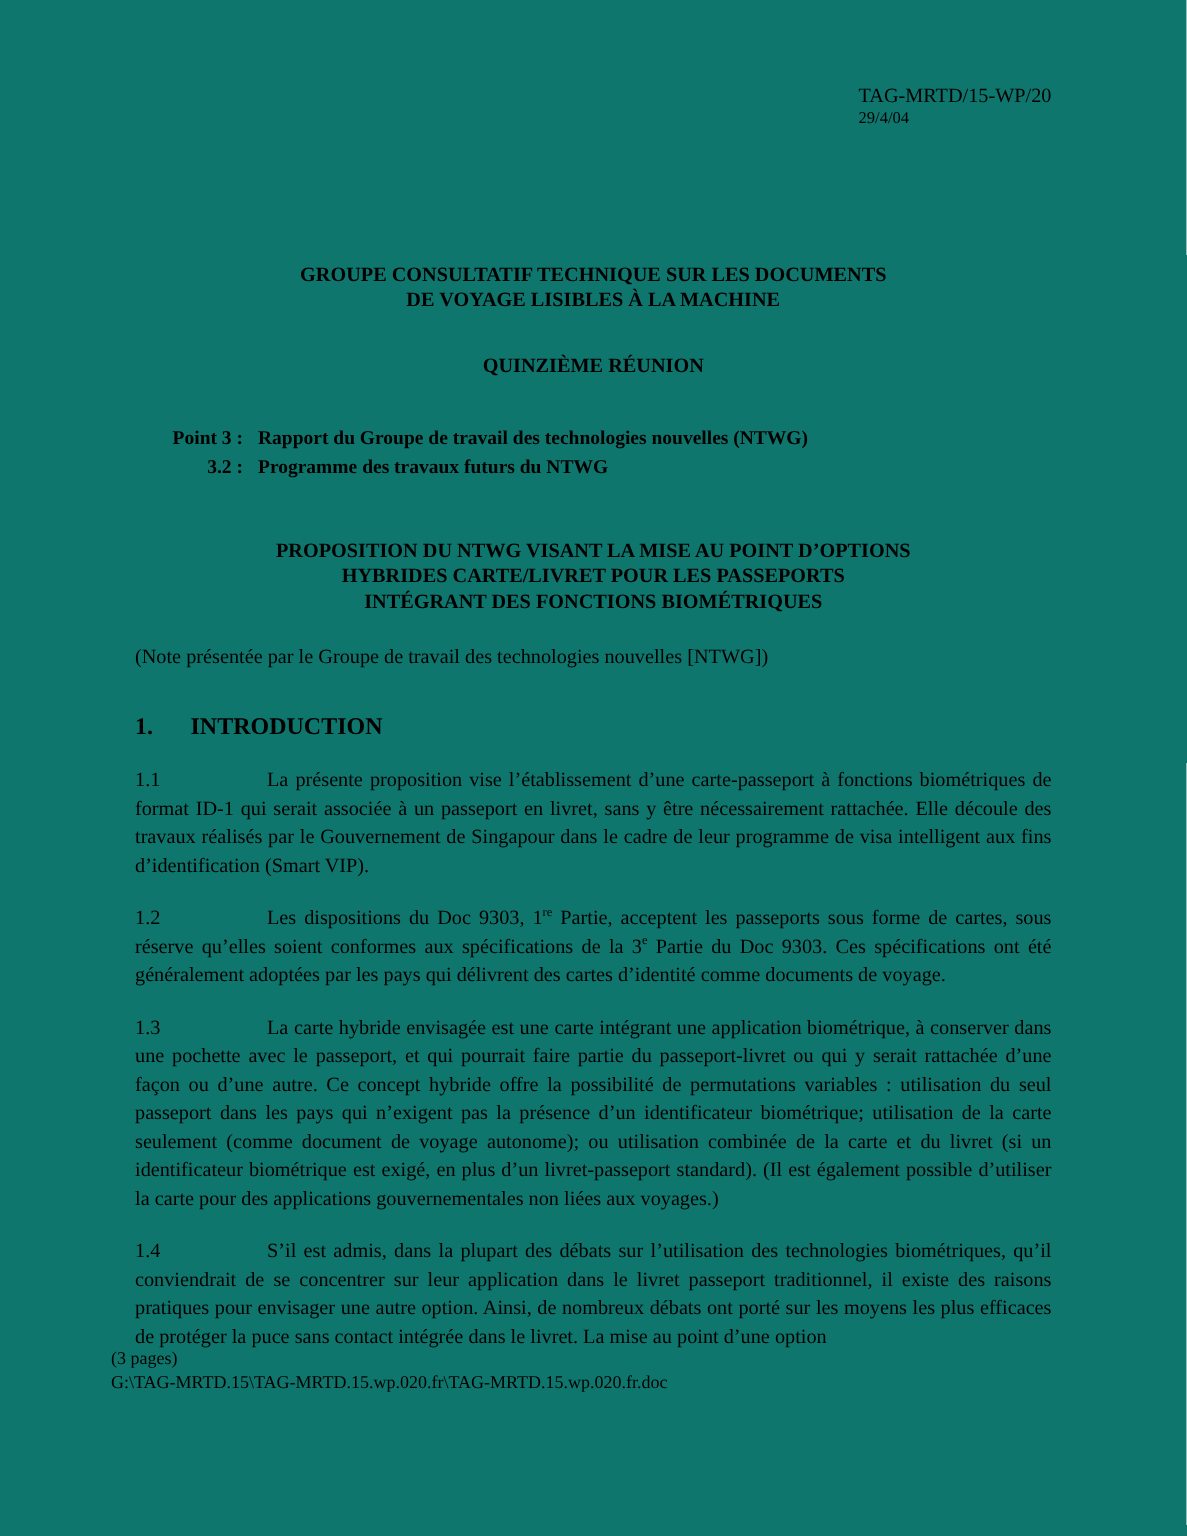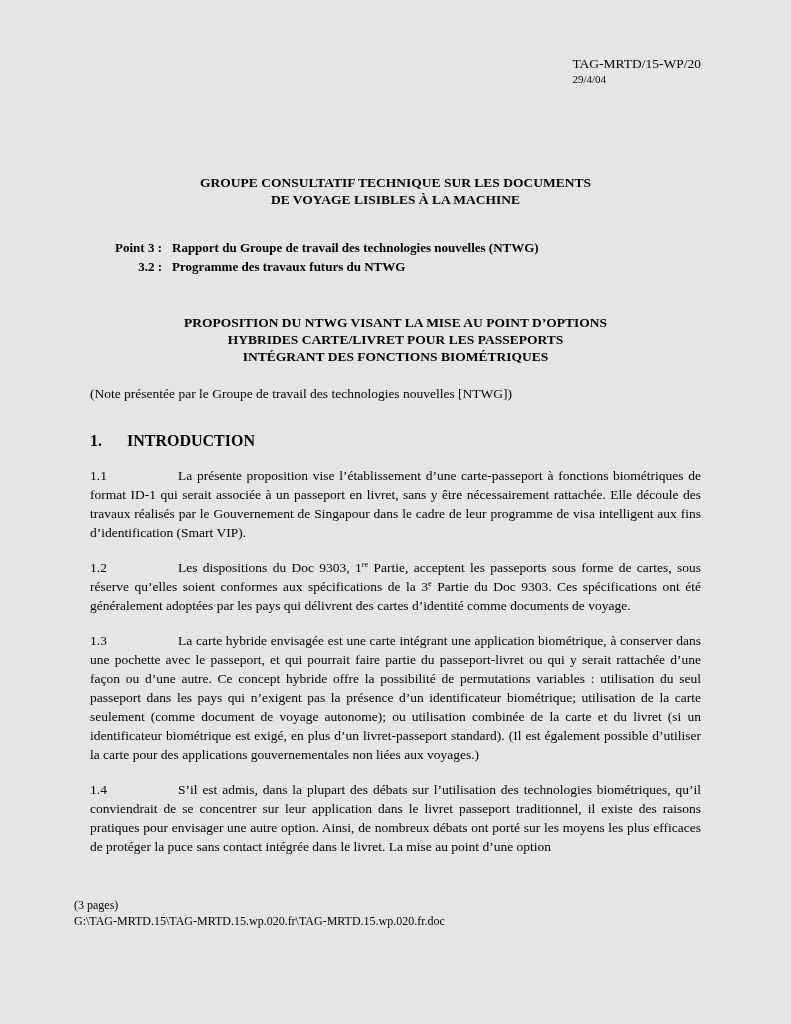--- a/index.html
+++ b/index.html
@@ -4,21 +4,21 @@
 <style>
   html, body {
     margin: 0;
     padding: 0;
     background: #ffffff;
   }
   .page {
     position: relative;
     width: 791px;
     height: 1024px;
-    background: #e5e5e5;
+    background: #0f766e;
     font-family: "Liberation Serif", serif;
     color: #000000;
     box-sizing: border-box;
     overflow: hidden;
   }
   .content {
     position: absolute;
     left: 90px;
     top: 56px;
     width: 611px;
@@ -125,20 +125,21 @@
     <div class="doc-ref-block">
       <div class="doc-ref">TAG-MRTD/15-WP/20</div>
       <div class="doc-date">29/4/04</div>
     </div>
 
     <div class="title-block">
       <div>GROUPE CONSULTATIF TECHNIQUE SUR LES DOCUMENTS</div>
       <div>DE VOYAGE LISIBLES À LA MACHINE</div>
     </div>
 
+    <div class="meeting-line">QUINZIÈME RÉUNION</div>
 
 
     <div class="agenda-block">
       <div class="agenda-row">
         <span class="agenda-label">Point 3 :</span>
         <span class="agenda-text">Rapport du Groupe de travail des technologies nouvelles (NTWG)</span>
       </div>
       <div class="agenda-row">
         <span class="agenda-label">3.2 :</span>
         <span class="agenda-text">Programme des travaux futurs du NTWG</span>

